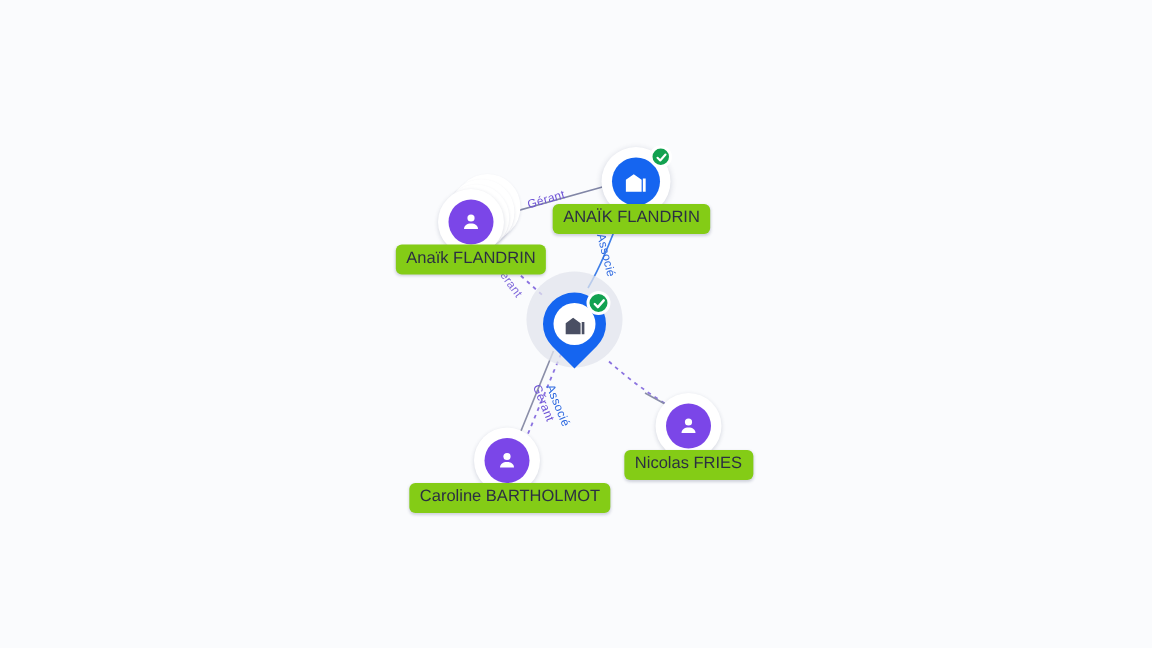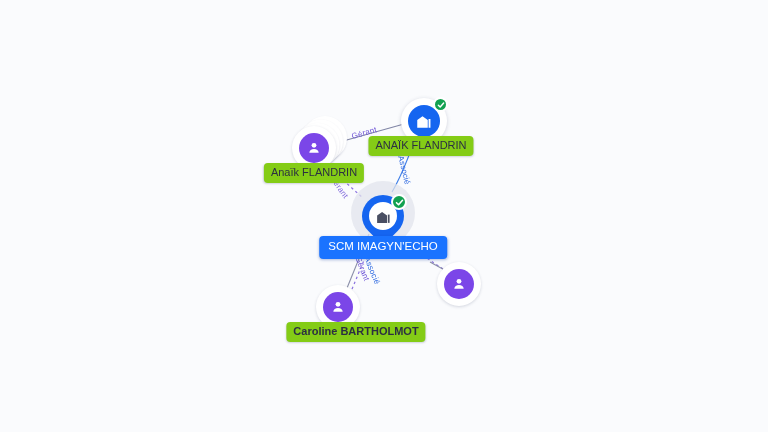--- a/index.html
+++ b/index.html
@@ -251,38 +251,38 @@
           </svg>
         </div>
         <div class="badge" style="right:-3px; top:-1px; width:16px; height:16px;">
           <svg width="9" height="9" viewBox="0 0 24 24" fill="none" stroke="#ffffff" stroke-width="4.2" stroke-linecap="round" stroke-linejoin="round">
             <path d="M4 12.5 L9.5 18 L20 6"></path>
           </svg>
         </div>
       </div>
     </div>
   </div>
-  <div class="label primary" style="left:383px; top:236px;">SCM IMAGYN'ECHO</div>
 
   <div class="node" style="left:338px; top:307px;">
     <div class="person-shell">
       <div class="avatar">
         <svg width="16" height="16" viewBox="0 0 24 24" fill="#ffffff">
           <circle cx="12" cy="8" r="3.6"></circle>
           <path d="M5 19c0-3.6 3.1-5.6 7-5.6s7 2 7 5.6z"></path>
         </svg>
       </div>
     </div>
   </div>
-  <div class="label" style="left:356px; top:322px;font-weight:bold;">Caroline BARTHOLMOT</div>
+  <div class="label" style="left:340px; top:322px;">Caroline BARTHOLMOT</div>
 
   <div class="node" style="left:459px; top:284px;">
     <div class="person-shell">
       <div class="avatar">
         <svg width="16" height="16" viewBox="0 0 24 24" fill="#ffffff">
           <circle cx="12" cy="8" r="3.6"></circle>
           <path d="M5 19c0-3.6 3.1-5.6 7-5.6s7 2 7 5.6z"></path>
         </svg>
       </div>
     </div>
   </div>
+  <div class="label" style="left:459px; top:300px;">Nicolas FRIES</div>
 
 </div>
 
 </body></html>

